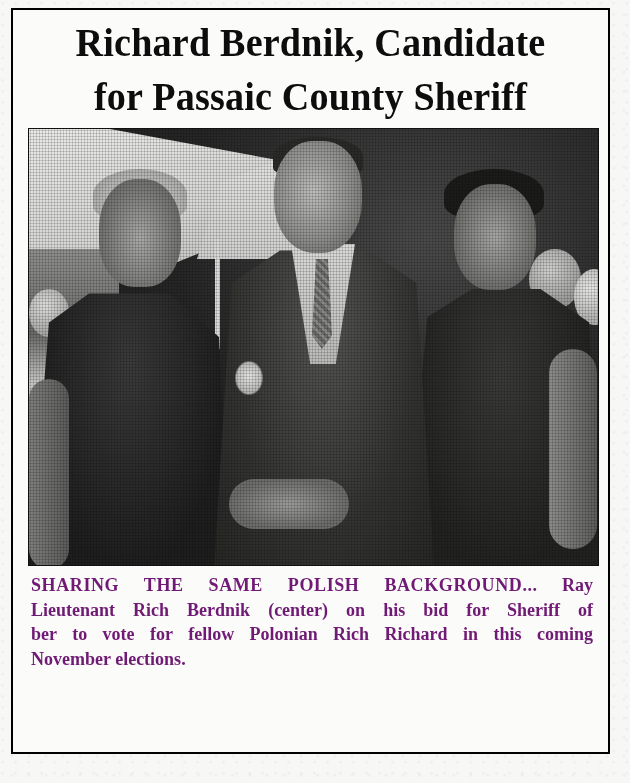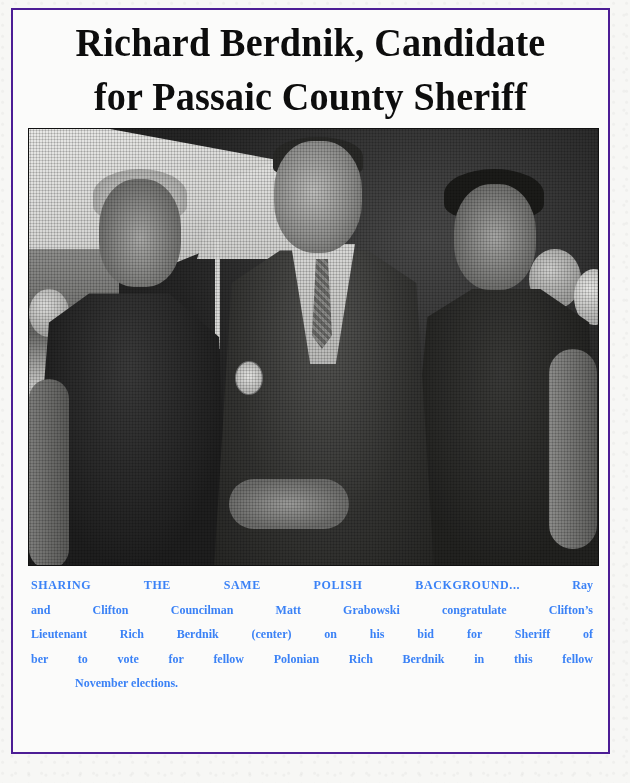--- a/index.html
+++ b/index.html
@@ -22,21 +22,21 @@
         radial-gradient(circle at 70% 80%, rgba(0,0,0,0.03) 0 1px, transparent 2px);
       background-size: 13px 11px, 17px 19px;
       pointer-events: none;
     }
     .article-box {
       position: absolute;
       left: 11px;
       top: 8px;
       width: 595px;
       height: 742px;
-      border: 2px solid #4c1d95;
+      border: 2px solid #000000;
       background: #fbfbfa;
     }
     .headline {
       position: absolute;
       left: 0;
       width: 100%;
       text-align: center;
       font-weight: bold;
       font-size: 41px;
       line-height: 50px;
@@ -179,35 +179,34 @@
       background-size: 3px 3px;
       mix-blend-mode: multiply;
     }
 
     .caption {
       position: absolute;
       left: 18px;
       top: 563px;
       width: 562px;
       font-weight: bold;
-      font-size: 12px;
+      font-size: 18px;
       line-height: 24.5px;
-      color: #3b82f6;
+      color: #701a75;
     }
     .caption-line {
       display: block;
       text-align: justify;
       text-align-last: justify;
       white-space: nowrap;
       height: 24.5px;
       overflow: visible;
     }
     .caption-line.last {
       text-align-last: left;
-      margin-left: 44px;
     }
     .caption-line .lead {
       letter-spacing: 0.6px;
     }
   </style>
 </head>
 <body>
 
 <div class="paper-speckle"></div>
 
@@ -242,19 +241,18 @@
     <div class="layer man-center-hair"></div>
     <div class="layer man-center-head"></div>
     <div class="layer campaign-pin"></div>
     <div class="layer hands"></div>
 
     <div class="layer halftone"></div>
   </div>
 
   <div class="caption">
     <span class="caption-line"><span class="lead">SHARING THE SAME POLISH BACKGROUND...</span> <span>Ray</span></span>
-    <span class="caption-line">and Clifton Councilman Matt Grabowski congratulate Clifton’s</span>
     <span class="caption-line">Lieutenant Rich Berdnik (center) on his bid for Sheriff of</span>
-    <span class="caption-line">ber to vote for fellow Polonian Rich Berdnik in this fellow</span>
+    <span class="caption-line">ber to vote for fellow Polonian Rich Richard in this coming</span>
     <span class="caption-line last">November elections.</span>
   </div>
 
 </div>
 
 </body></html>

